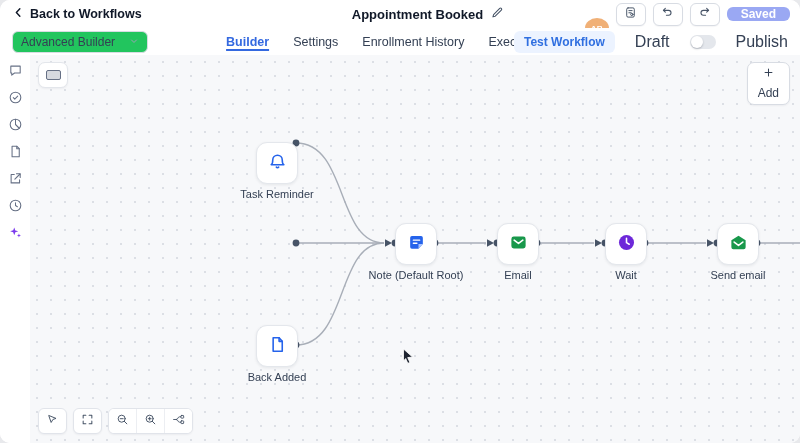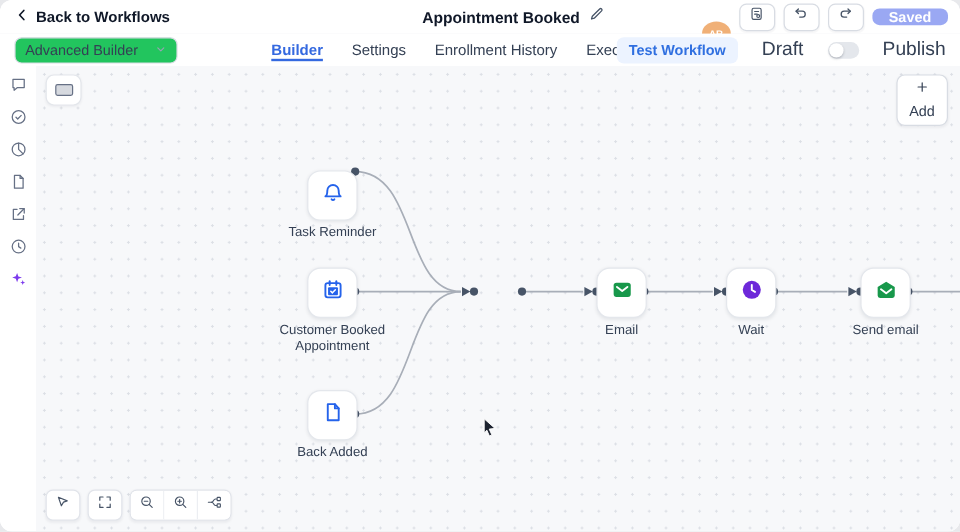--- a/index.html
+++ b/index.html
@@ -234,43 +234,42 @@
     <div class="node" style="left:226px;top:68px;margin-top:19px;">
       <span>
         <svg width="19" height="19" viewBox="0 0 24 24" fill="none" stroke="#2563eb" stroke-width="2" stroke-linecap="round" stroke-linejoin="round">
             <path d="M18 10a6 6 0 1 0-12 0c0 5-2 6-2 6h16s-2-1-2-6"></path>
             <path d="M10.5 19a1.8 1.8 0 0 0 3 0"></path>
           </svg>
       </span>
       <div class="node-label">Task Reminder</div>
     </div>
 
-    <div class="node" style="left:226px;top:168px;">
-      <span>
-        <svg width="19" height="19" viewBox="0 0 24 24">
-            <rect x="4" y="5" width="16" height="15" rx="2.5" fill="none" stroke="#2563eb" stroke-width="2"></rect>
-            <line x1="8.5" y1="3" x2="8.5" y2="7" stroke="#2563eb" stroke-width="2" stroke-linecap="round"></line>
-            <line x1="15.5" y1="3" x2="15.5" y2="7" stroke="#2563eb" stroke-width="2" stroke-linecap="round"></line>
-            <rect x="6.8" y="9.3" width="10.4" height="8.4" rx="1" fill="#2563eb"></rect>
-            <path d="M9.7 13.5l1.7 1.7 3.1-3.2" stroke="#fff" stroke-width="1.6" fill="none" stroke-linecap="round" stroke-linejoin="round"></path>
-          </svg>
-      </span>
-      <div class="node-label">Customer Booked Appointment</div>
-    </div>
 
     <div class="node" style="left:226px;top:270px;">
       <span>
         <svg width="19" height="19" viewBox="0 0 24 24" fill="none" stroke="#2563eb" stroke-width="2" stroke-linecap="round" stroke-linejoin="round">
             <path d="M6.5 3.5h7.5l4 4.5v12.5H6.5z"></path>
             <path d="M14 3.5V8h4"></path>
           </svg>
       </span>
       <div class="node-label">Back Added</div>
     </div>
 
+    <div class="node" style="left:365px;top:168px;">
+      <span>
+        <svg width="19" height="19" viewBox="0 0 24 24">
+            <path d="M4 6a2.2 2.2 0 0 1 2.2-2.2h11.6A2.2 2.2 0 0 1 20 6v8l-5.5 6H6.2A2.2 2.2 0 0 1 4 17.8z" fill="#2563eb"></path>
+            <path d="M20 14l-5.5 6v-6z" fill="#a9c4ff"></path>
+            <line x1="8" y1="9" x2="16" y2="9" stroke="#fff" stroke-width="1.7" stroke-linecap="round"></line>
+            <line x1="8" y1="13" x2="12.5" y2="13" stroke="#fff" stroke-width="1.7" stroke-linecap="round"></line>
+          </svg>
+      </span>
+      <div class="node-label">Note (Default Root)</div>
+    </div>
 
     <div class="node" style="left:467px;top:168px;">
       <span>
         <svg width="19" height="19" viewBox="0 0 24 24">
             <rect x="3" y="4.5" width="18" height="15" rx="3" fill="#18984b"></rect>
             <path d="M6.5 9l5.5 4.2L17.5 9" stroke="#fff" stroke-width="2" fill="none" stroke-linecap="round" stroke-linejoin="round"></path>
           </svg>
       </span>
       <div class="node-label">Email</div>
     </div>

